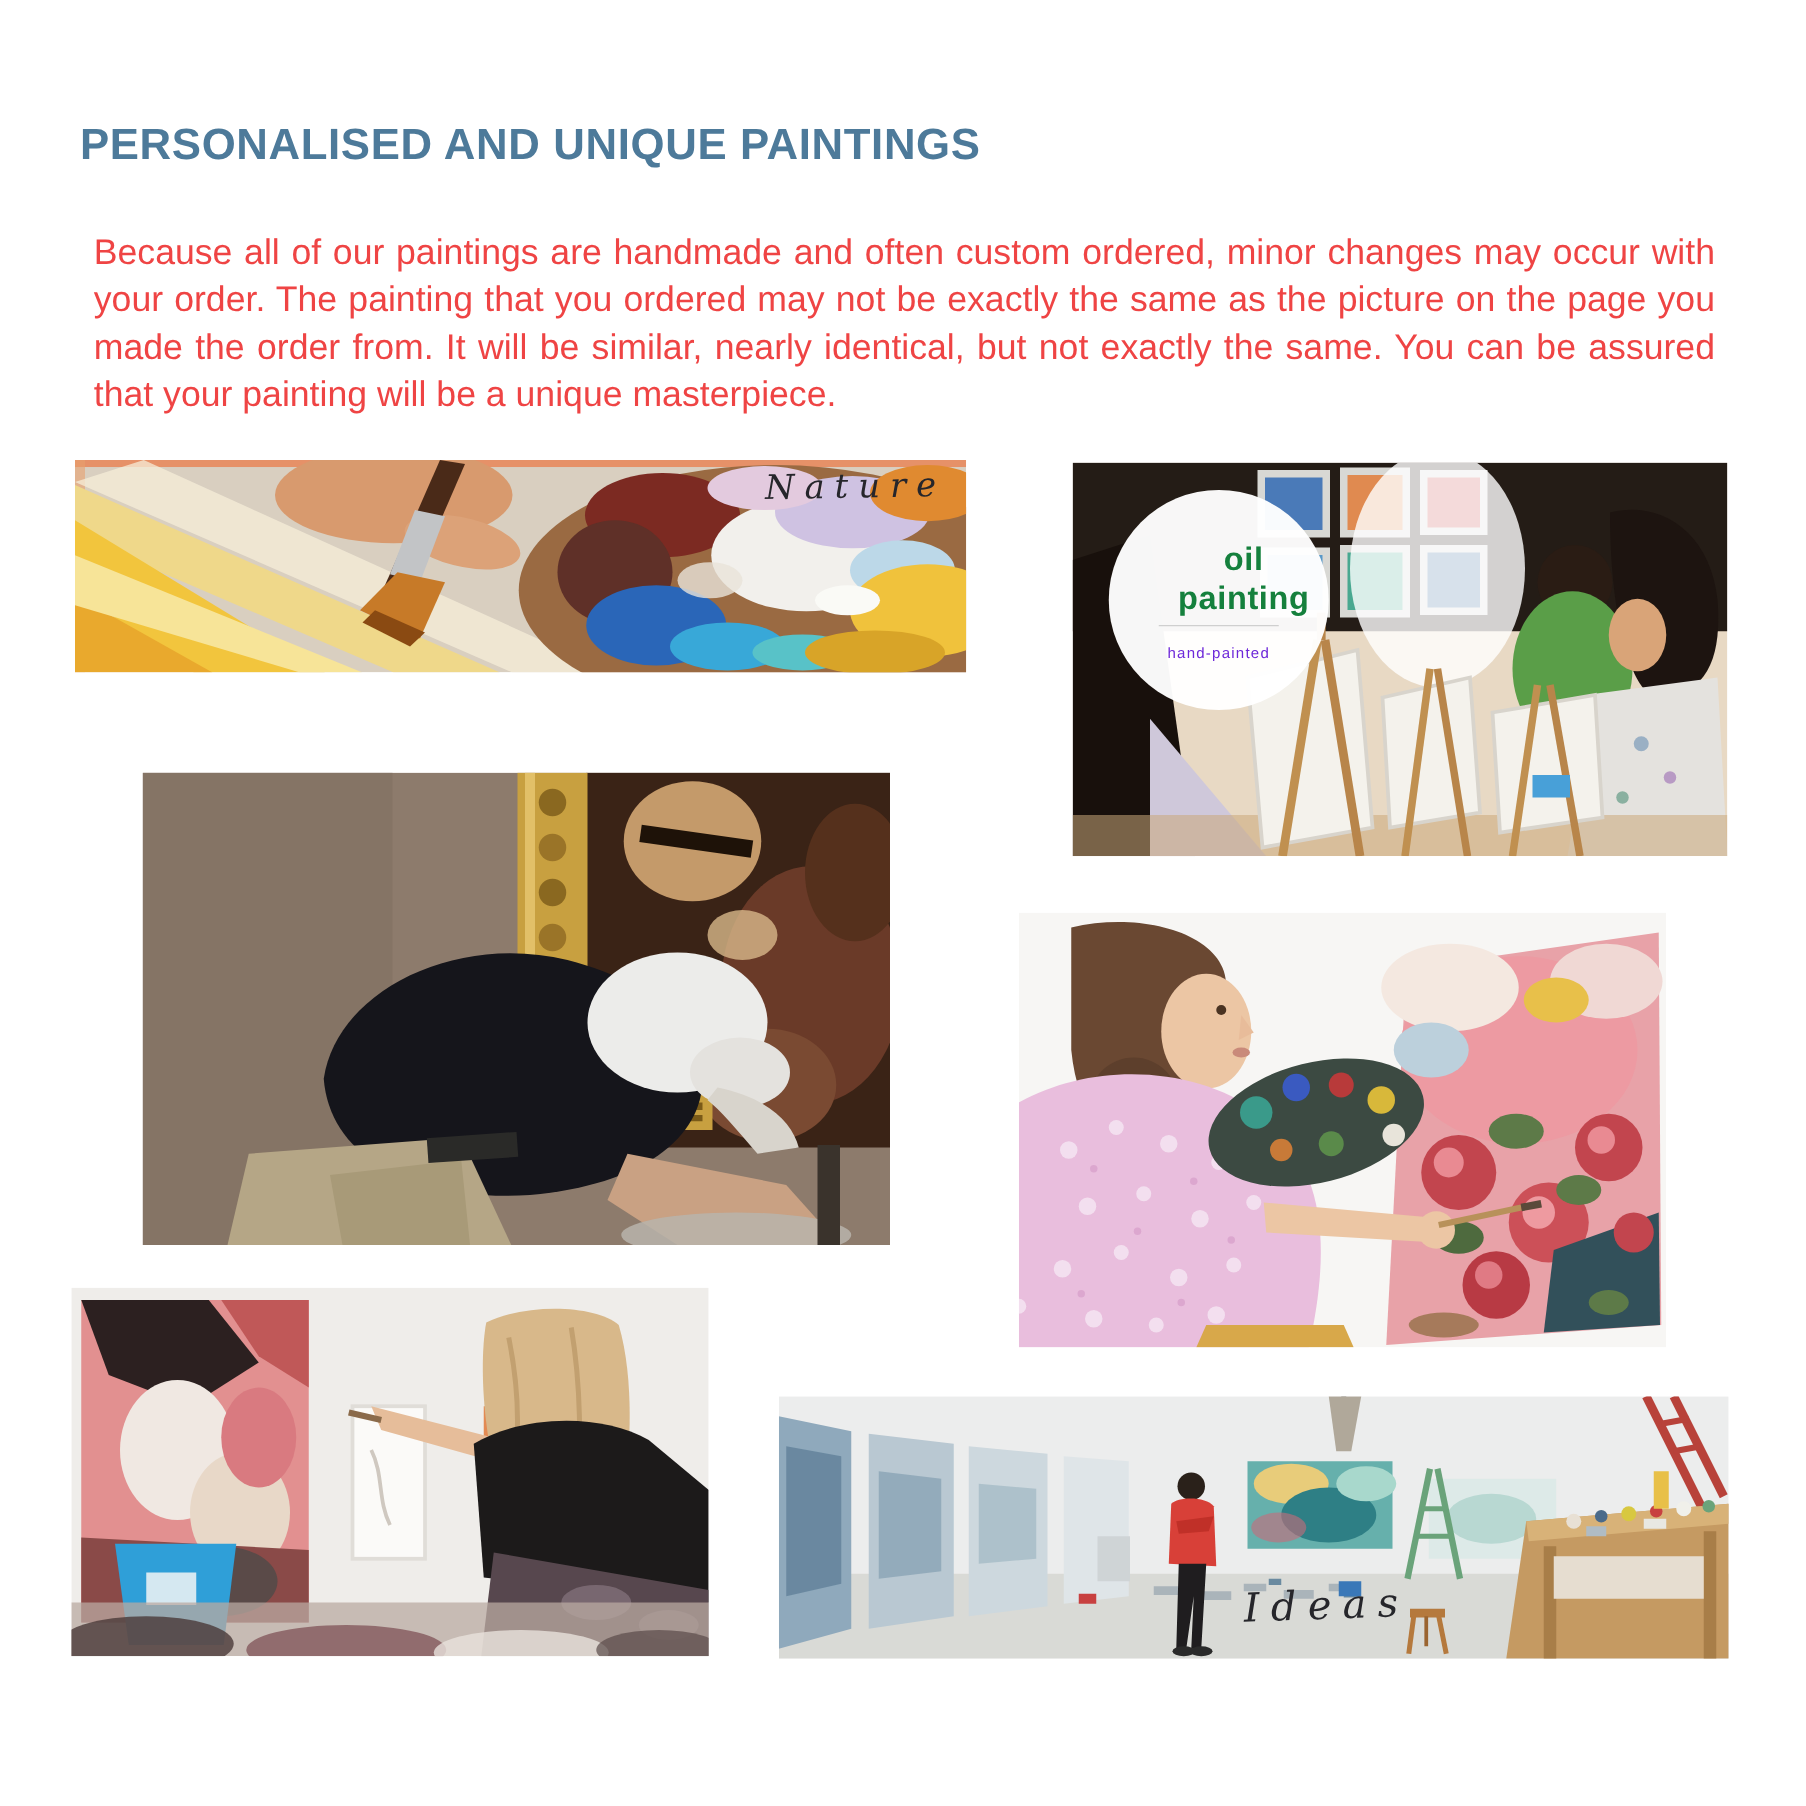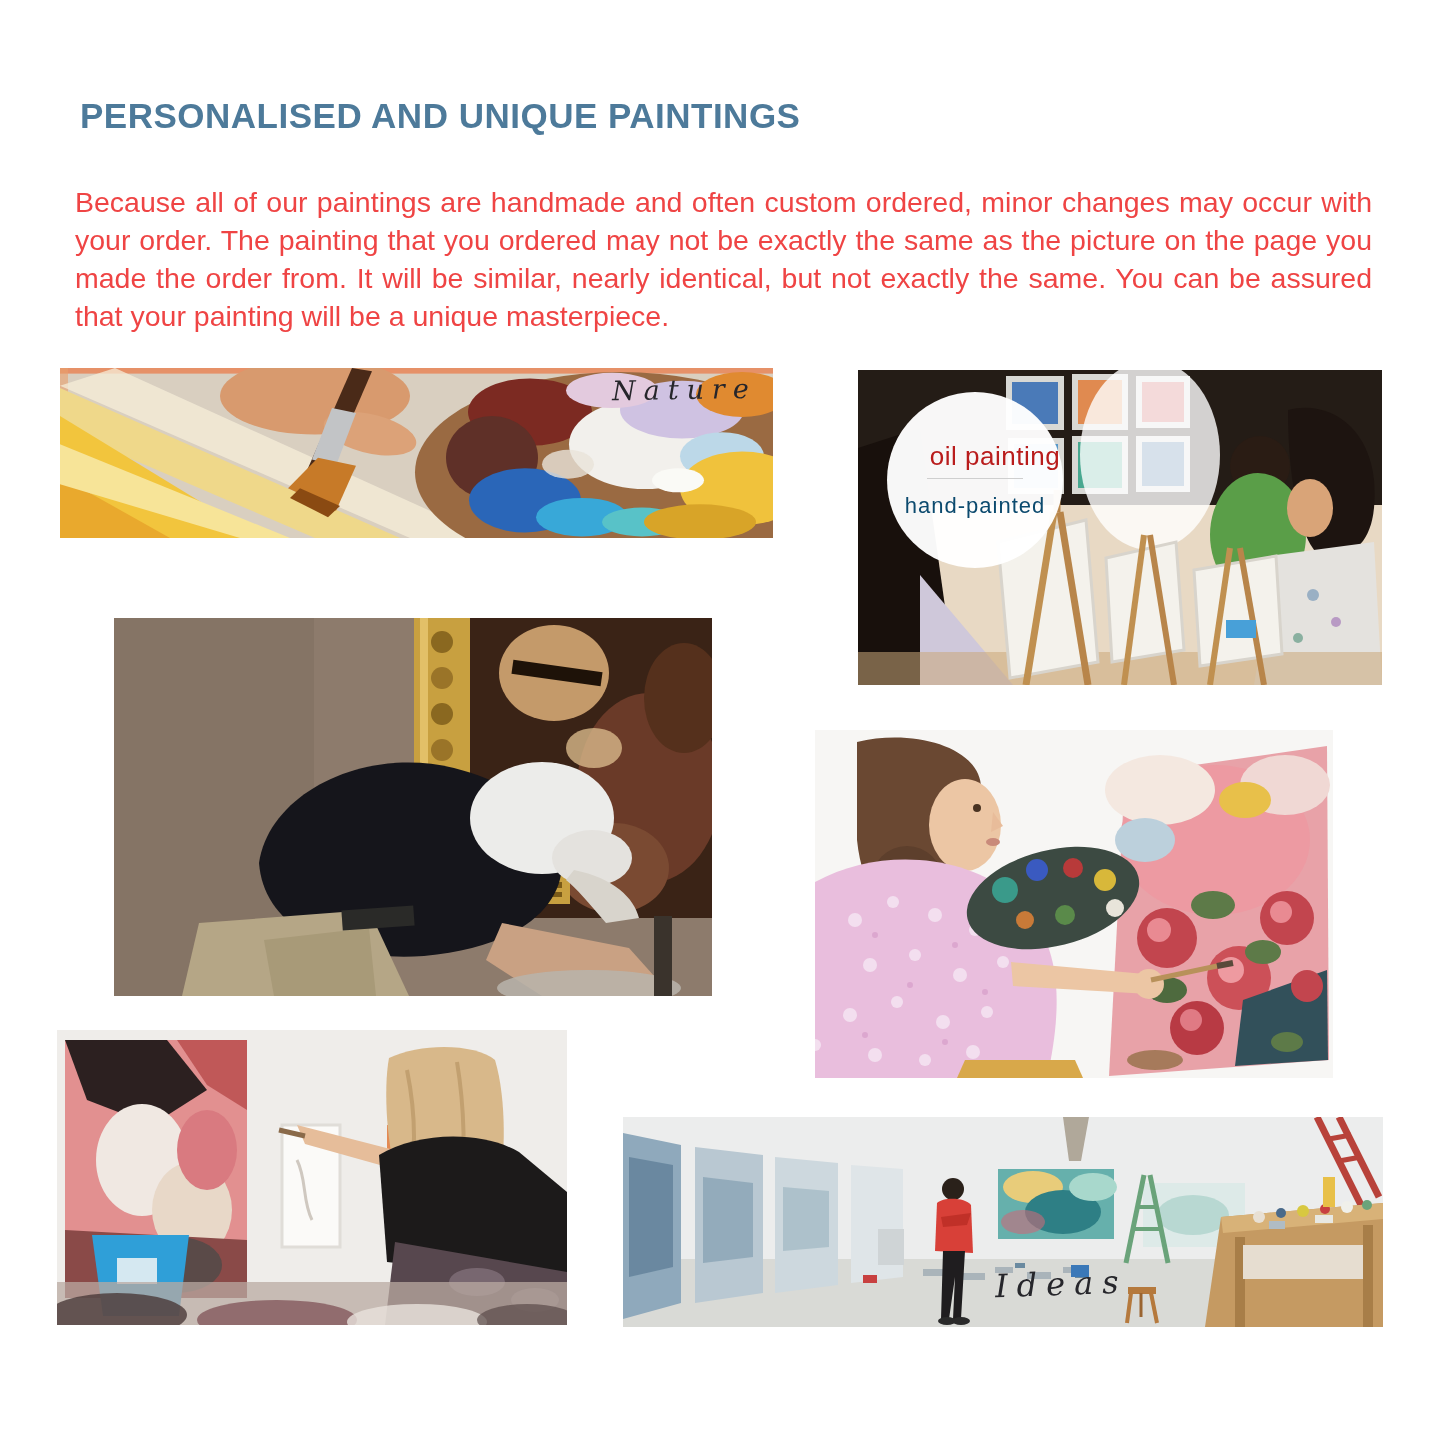--- a/index.html
+++ b/index.html
@@ -1,39 +1,39 @@
 <!DOCTYPE html>
 <html><head>
 <meta charset="utf-8">
 <style>
   html,body{margin:0;padding:0;background:#ffffff;}
   #page{position:relative;width:1445px;height:1445px;background:#ffffff;overflow:hidden;
         font-family:"Liberation Sans", sans-serif;}
-  .heading{position:absolute;left:80px;top:96px;width:1300px;
+  .heading{position:absolute;left:64px;top:96px;width:1300px;
            font-size:35px;font-weight:700;letter-spacing:.5px;color:#4d7a9a;}
   .intro{position:absolute;left:75px;top:183px;width:1297px;
          font-size:28.5px;line-height:38px;color:#ef4444;text-align:justify;}
   .photo{position:absolute;overflow:hidden;}
   .photo svg{display:block;width:100%;height:100%;}
   #photo-palette{left:60px;top:368px;width:713px;height:170px;}
   #photo-class{left:858px;top:370px;width:524px;height:315px;}
   #photo-artist{left:114px;top:618px;width:598px;height:378px;}
   #photo-roses{left:815px;top:730px;width:518px;height:348px;}
   #photo-studio{left:57px;top:1030px;width:510px;height:295px;}
   #photo-gallery{left:623px;top:1117px;width:760px;height:210px;}
   .script-overlay{position:absolute;font-family:"DejaVu Serif", serif;font-style:italic;
                   color:#26262b;white-space:nowrap;}
   #nature-overlay{left:552px;top:6px;font-size:27px;letter-spacing:8px;transform:rotate(-1deg);}
   #ideas-overlay{left:372px;top:148px;font-size:32px;letter-spacing:9px;transform:rotate(-2deg);}
   .badge{position:absolute;left:29px;top:22px;width:176px;height:176px;border-radius:50%;
          background:rgba(255,255,255,.97);display:flex;flex-direction:column;
          align-items:center;justify-content:center;text-align:center;}
-  .badge-title{font-size:26px;font-weight:400;color:#b91c1c;letter-spacing:.5px;margin-left:40px;}
+  .badge-title{font-size:26px;font-weight:700;color:#15803d;letter-spacing:.5px;margin-left:40px;}
   .badge-line{width:96px;border-top:1px solid #cfcfcf;margin:6px 0 14px 0;}
-  .badge-subtitle{font-size:22px;color:#0c4a6e;letter-spacing:1px;}
+  .badge-subtitle{font-size:12px;color:#6d28d9;letter-spacing:1px;}
 </style>
 </head>
 <body>
 
 <div id="page">
 
   <div class="heading">PERSONALISED AND UNIQUE PAINTINGS</div>
 
   <div class="intro">Because all of our paintings are handmade and often custom ordered, minor changes may occur with your order. The painting that you ordered may not be exactly the same as the picture on the page you made the order from. It will be similar, nearly identical, but not exactly the same. You can be assured that your painting will be a  unique masterpiece.</div>
 

